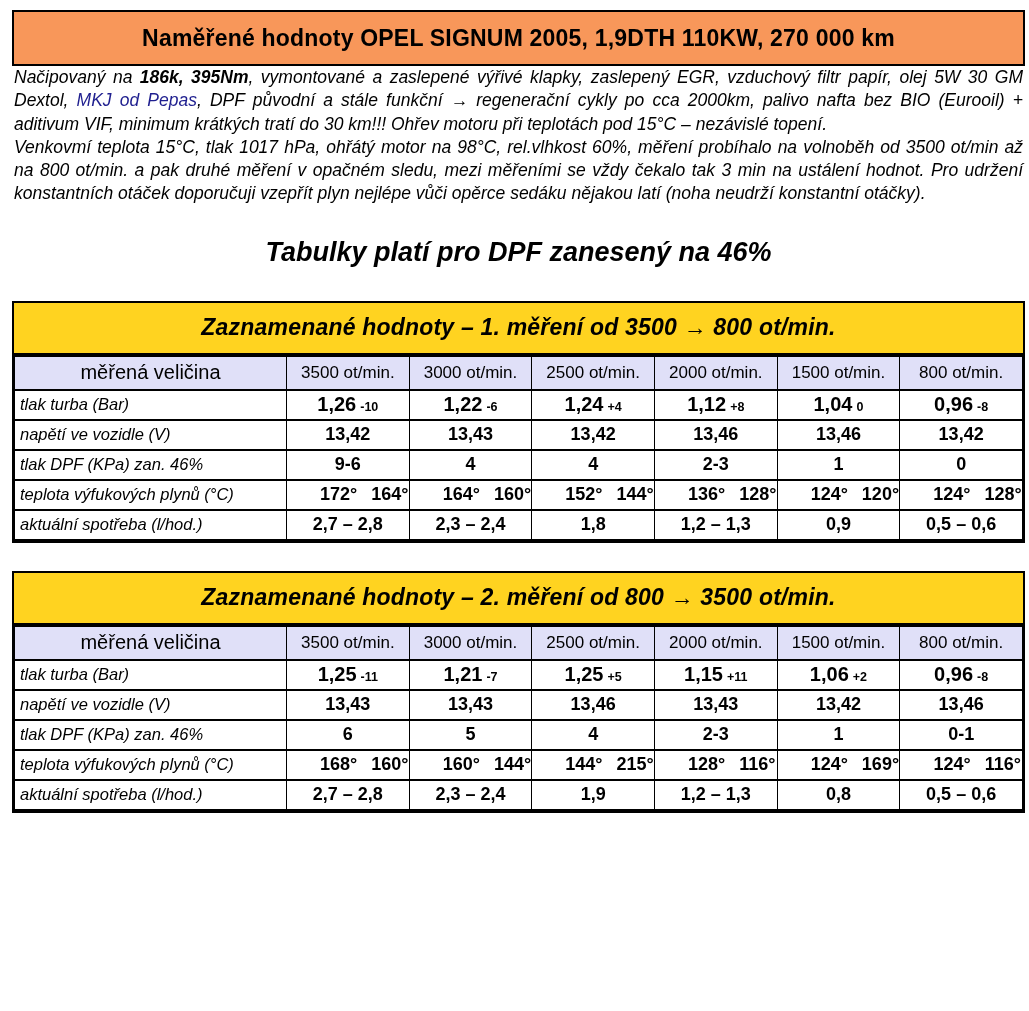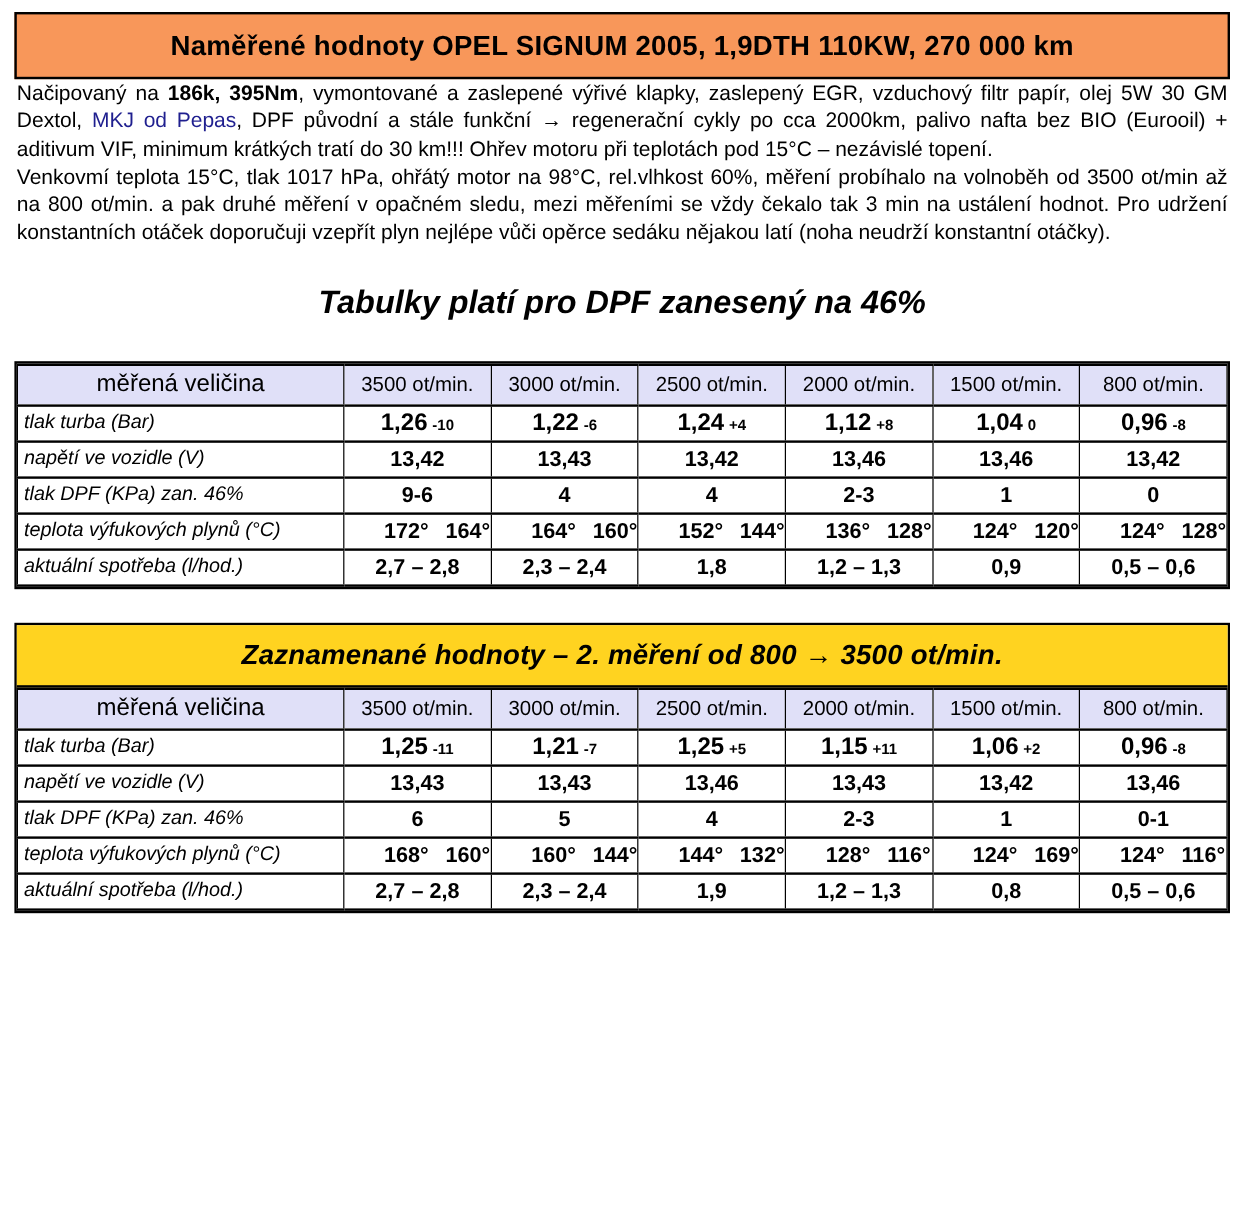--- a/index.html
+++ b/index.html
@@ -19,21 +19,21 @@
     border:2px solid #000;background:var(--banner-bg);
     height:56px;display:flex;align-items:center;justify-content:center;
     font-weight:bold;font-size:23px;letter-spacing:0.2px;
   }
   .sect{
     font-size:19px;font-weight:bold;text-decoration:underline;
     margin:30px 0 13px 2px;
   }
   .sect.second{margin-top:34px;}
   .para{
-    font-size:17.5px;line-height:1.33;
+    font-style:italic;font-size:17.5px;line-height:1.33;
     text-align:justify;margin:0 2px;
   }
   .bld{font-weight:bold;}
   .link{color:var(--link);cursor:pointer;}
   .dpf-title{
     text-align:center;font-size:27px;font-weight:bold;font-style:italic;
     margin:31px 0 33px 0;
   }
   .mtable{border:2px solid #000;}
   .mtable + .mtable{margin-top:0;}
@@ -71,20 +71,21 @@
 
 
   <p class="para"><span>Načipovaný na </span><span class="bld">186k, 395Nm</span><span>, vymontované a zaslepené výřivé klapky, zaslepený EGR, vzduchový filtr papír, olej 5W 30 GM Dextol, </span><span class="link">MKJ od Pepas</span><span>, DPF původní a stále funkční → regenerační cykly po cca 2000km, palivo nafta bez BIO (Eurooil) + aditivum VIF, minimum krátkých tratí do 30 km!!! Ohřev motoru při teplotách pod 15°C – nezávislé topení.</span></p>
 
 
   <p class="para">Venkovmí teplota 15°C, tlak 1017 hPa, ohřátý motor na 98°C, rel.vlhkost 60%, měření probíhalo na volnoběh od 3500 ot/min až na 800 ot/min. a pak druhé měření v opačném sledu, mezi měřeními se vždy čekalo tak 3 min na ustálení hodnot. Pro udržení konstantních otáček doporučuji vzepřít plyn nejlépe vůči opěrce sedáku nějakou latí (noha neudrží konstantní otáčky).</p>
 
   <div class="dpf-title">Tabulky platí pro DPF zanesený na 46%</div>
 
   <div class="mtable">
+    <div class="ttitle">Zaznamenané hodnoty – 1. měření od 3500 → 800 ot/min.</div>
     <table>
         <colgroup>
           <col style="width: 272px;">
           <col>
           <col>
           <col>
           <col>
           <col>
           <col>
         </colgroup>
@@ -197,21 +198,21 @@
             <td>5</td>
             <td>4</td>
             <td>2-3</td>
             <td>1</td>
             <td>0-1</td>
           </tr>
           <tr>
             <td class="lbl">teplota výfukových plynů (°C)</td>
             <td><span class="tpa">168°</span><span class="tpb">160°</span></td>
             <td><span class="tpa">160°</span><span class="tpb">144°</span></td>
-            <td><span class="tpa">144°</span><span class="tpb">132°</span></td>
+            <td><span class="tpa">144°</span><span class="tpb">215°</span></td>
             <td><span class="tpa">128°</span><span class="tpb">116°</span></td>
             <td><span class="tpa">124°</span><span class="tpb">169°</span></td>
             <td><span class="tpa">124°</span><span class="tpb">116°</span></td>
           </tr>
           <tr>
             <td class="lbl">aktuální spotřeba (l/hod.)</td>
             <td>2,7 – 2,8</td>
             <td>2,3 – 2,4</td>
             <td>1,9</td>
             <td>1,2 – 1,3</td>

